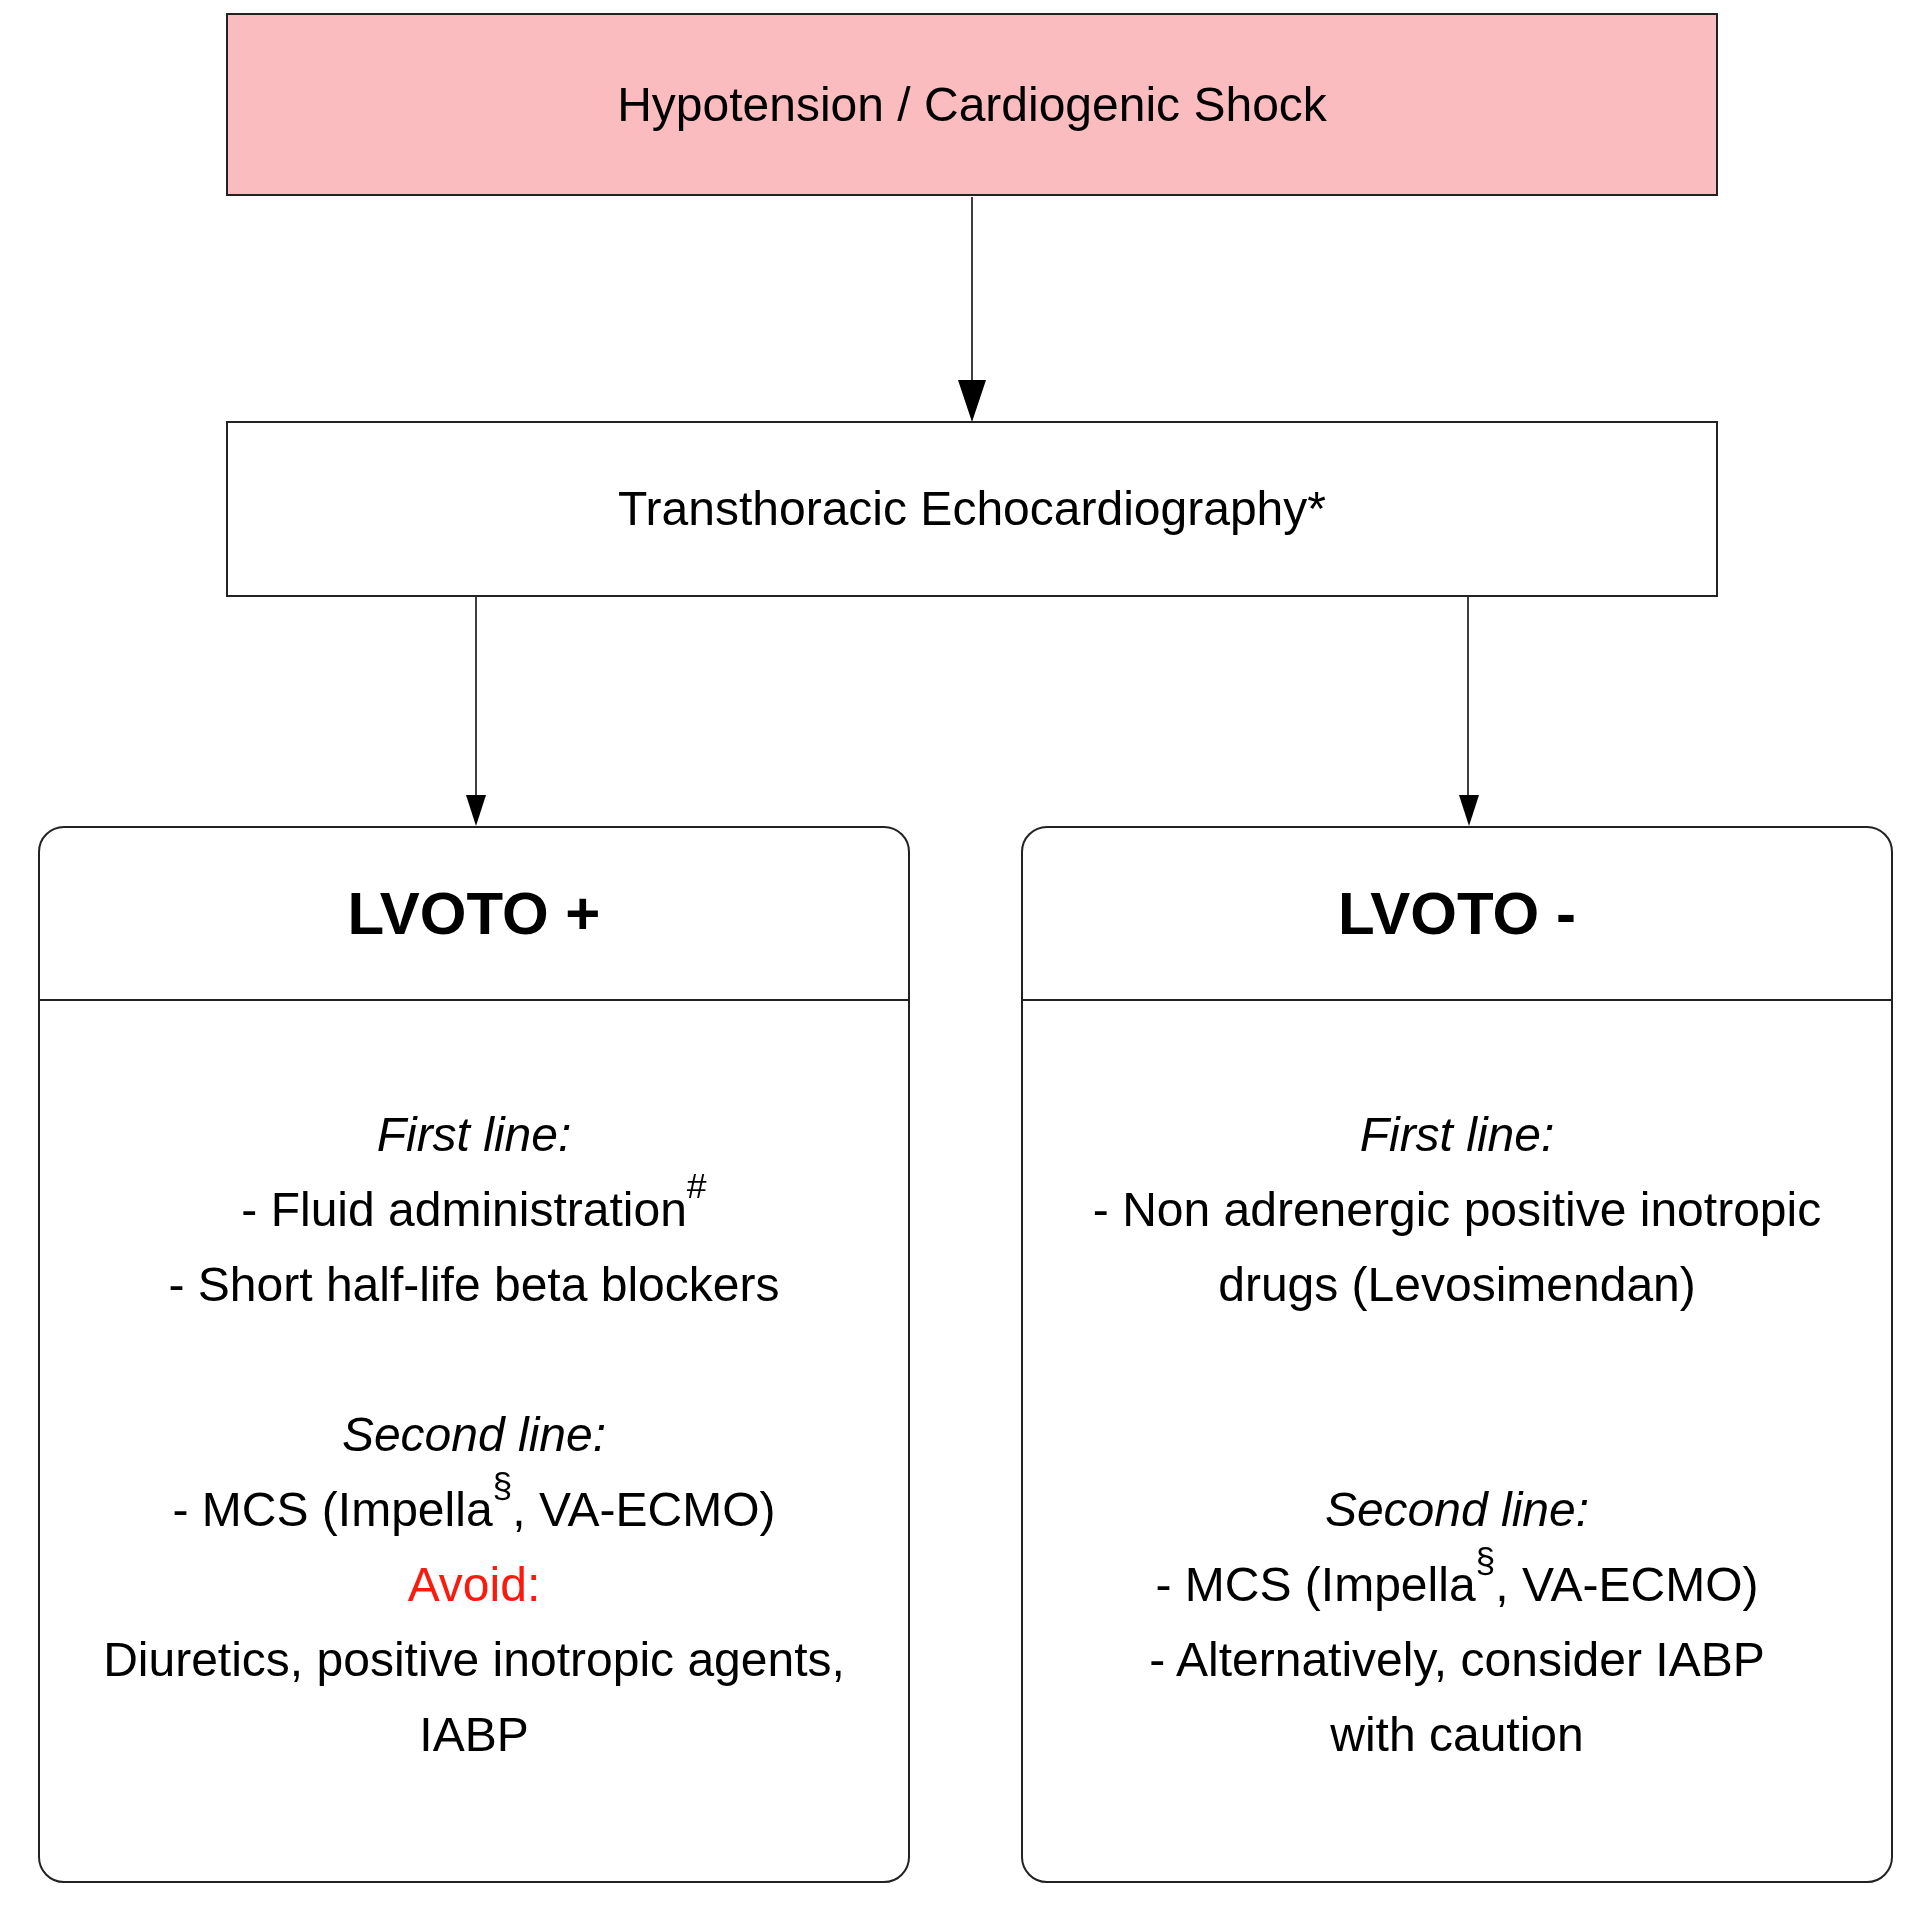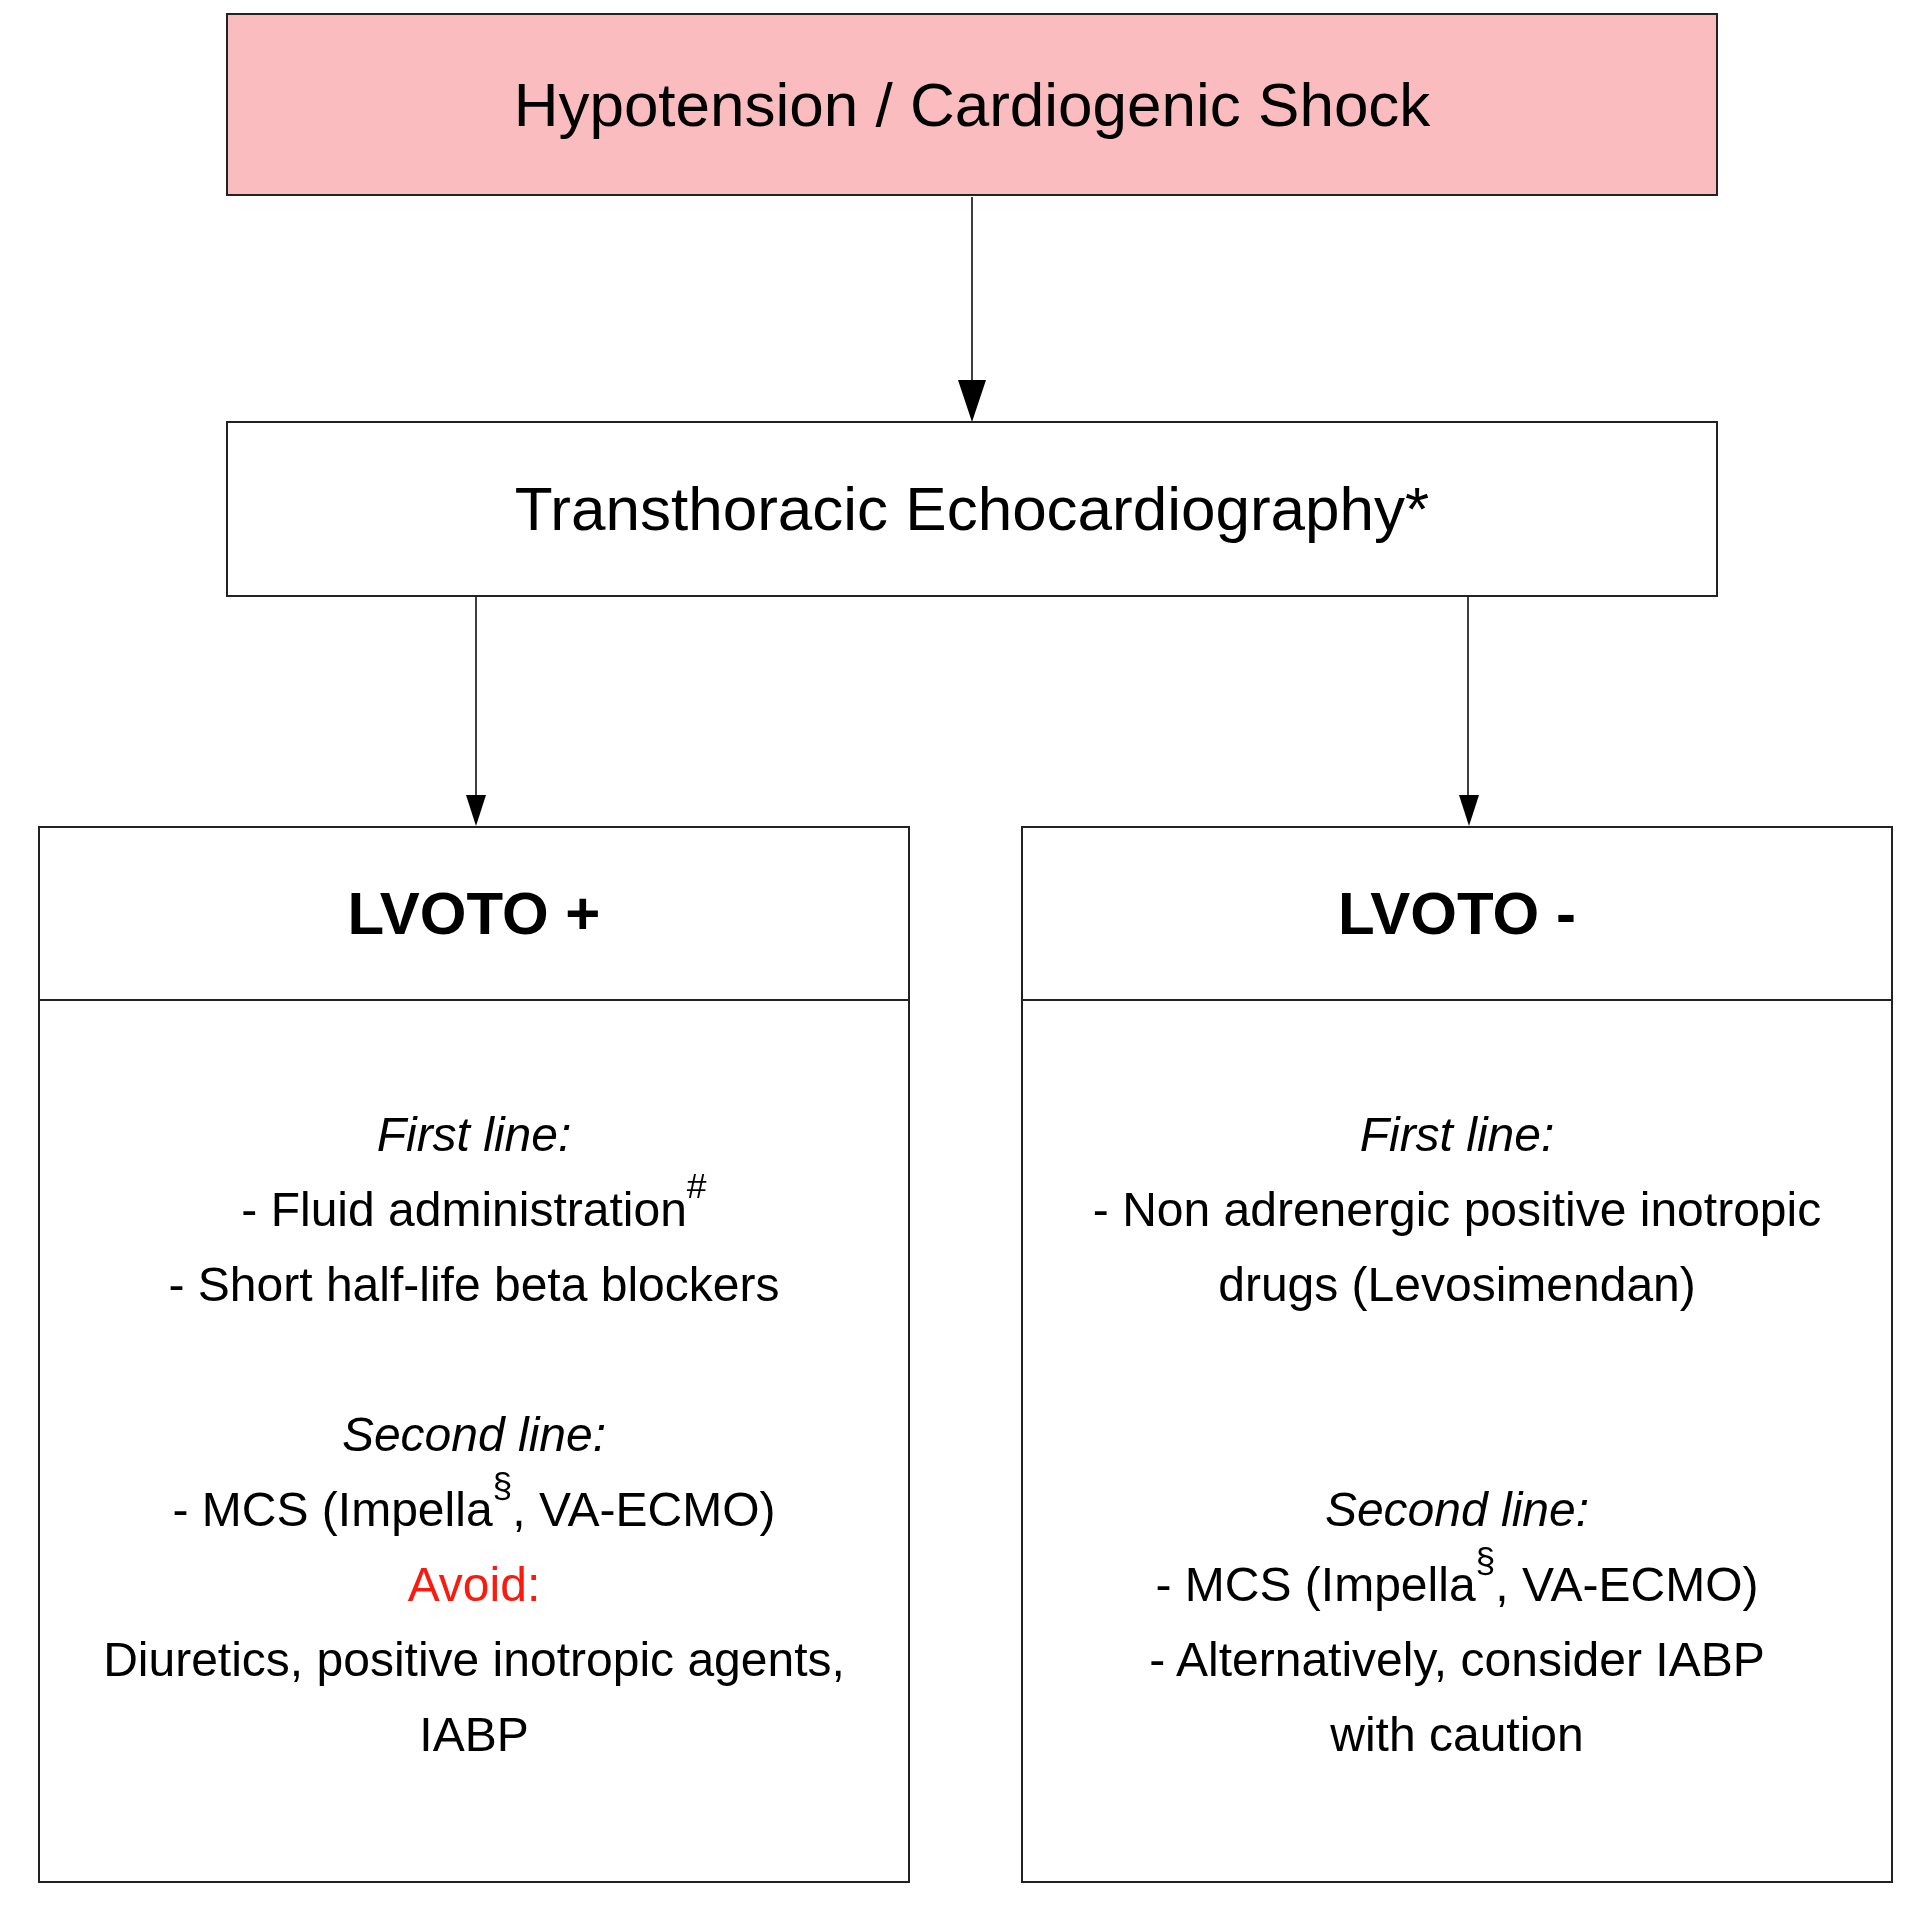--- a/index.html
+++ b/index.html
@@ -18,33 +18,34 @@
   .flowchart{position:relative;width:1926px;height:1911px;overflow:hidden;}
 
   .node{
     position:absolute;
     box-sizing:border-box;
     border:2.7px solid var(--border);
     background:#fff;
     display:flex;align-items:center;justify-content:center;
     text-align:center;
   }
-  .node-title{font-size:62px;line-height:1.2;}
+  .node-title{font-size:48px;line-height:1.2;}
 
   .pink-box{
     left:226px;top:13.4px;width:1492px;height:183px;
     background:var(--pink);
   }
   .echo-box{
     left:226px;top:421px;width:1492px;height:176px;
   }
 
   .branch-box{
     top:826px;width:872px;height:1057px;
     display:block;
+    border-radius:26px;
   }
   .branch-left{left:38px;}
   .branch-right{left:1021px;}
 
   .box-header{
     box-sizing:border-box;
     height:173px;
     border-bottom:2.7px solid var(--border);
     display:flex;align-items:center;justify-content:center;
     font-size:60px;font-weight:bold;

